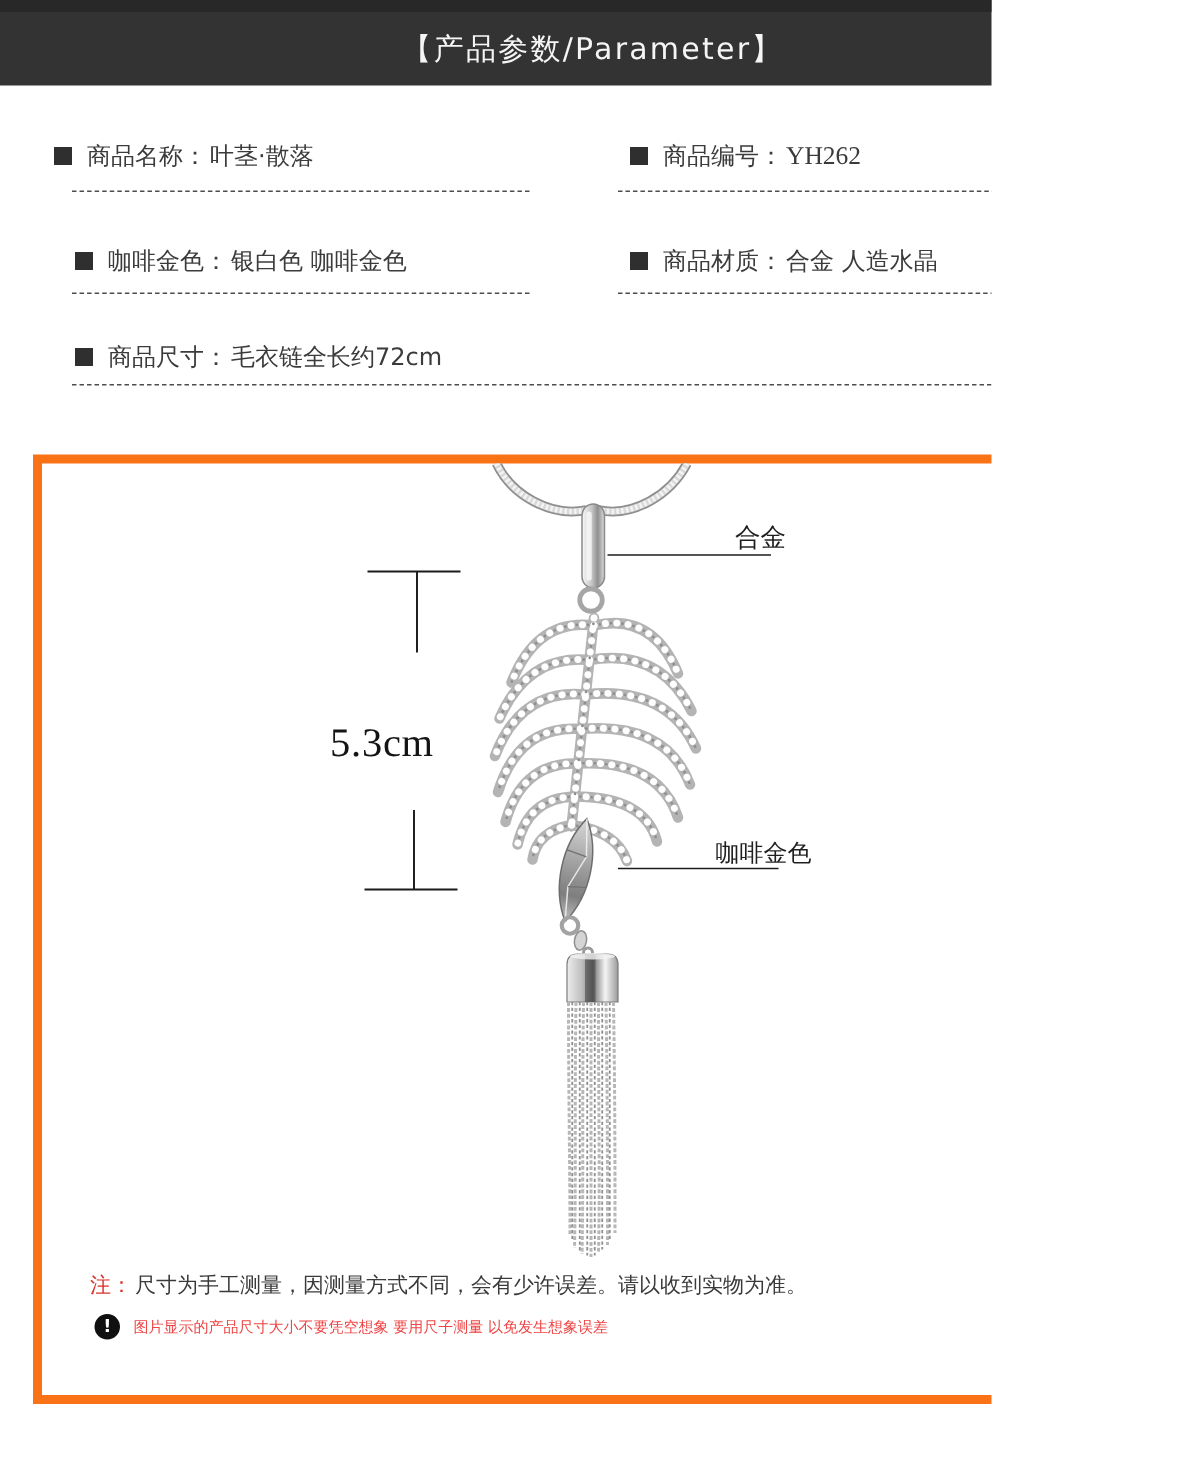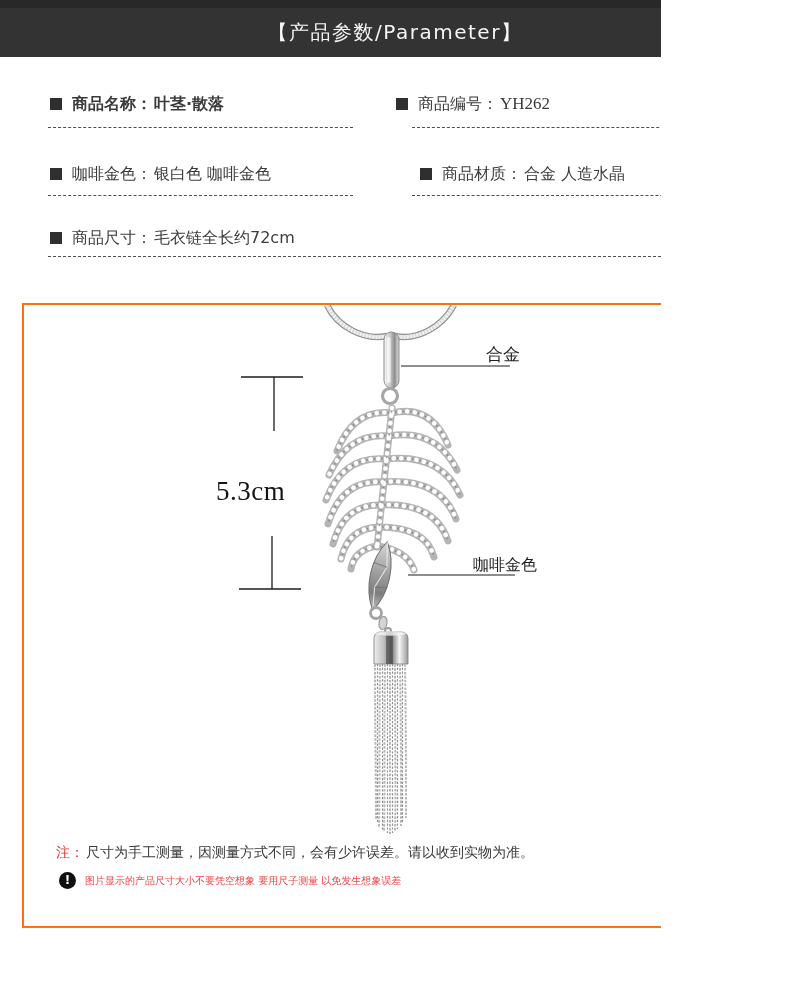--- a/index.html
+++ b/index.html
@@ -13,34 +13,34 @@
                 text-align:center;color:#f5f5f5;font-size:20px;letter-spacing:1.5px;font-weight:400;}
 
   
   .param-cell{position:absolute;height:22px;display:flex;align-items:center;font-size:16px;color:#3b3b3b;}
   .sq{width:12px;height:12px;background:#2f2f2f;margin-right:10px;flex:none;}
   .param-label{white-space:nowrap;}
   .param-value{white-space:nowrap;margin-left:2px;}
   .serif{font-family:"Liberation Serif","DejaVu Serif",serif;font-size:17px;}
   .dash{position:absolute;border-top:1px dashed #4d4d4d;height:0;}
 
-  #cell-name{left:50px;top:93px;font-weight:bold;}
-  #cell-code{left:396px;top:93px;}
+  #cell-name{left:36px;top:93px;}
+  #cell-code{left:420px;top:93px;}
   #cell-color{left:50px;top:163px;}
   #cell-material{left:420px;top:163px;}
   #cell-size{left:50px;top:227px;}
   #dash-1{left:48px;top:127px;width:305px;}
   #dash-2{left:412px;top:127px;width:307px;}
   #dash-3{left:48px;top:195px;width:305px;}
   #dash-4{left:412px;top:195px;width:306px;}
   #dash-5{left:48px;top:256px;width:698px;}
 
   
   .product-box{position:absolute;left:22px;top:303px;width:747px;height:621px;
-               border:2px solid #f97316;background:#fff;}
+               border:6px solid #f97316;background:#fff;}
   .product-box svg{position:absolute;left:0;top:0;}
 
   .anno{position:absolute;color:#1f1f1f;white-space:nowrap;}
   #anno-alloy{left:462px;top:38px;font-size:17px;}
   #anno-crystal{left:449px;top:250px;font-size:16px;}
   #anno-dim{left:192px;top:171px;font-size:27px;color:#141414;letter-spacing:0.5px;font-family:Liberation Serif, serif;}
 
   
   .note1{position:absolute;left:32px;top:539px;font-size:14px;color:#3a3a3a;white-space:nowrap;}
   .note1 .prefix{color:#d9342c;margin-right:2px;}

